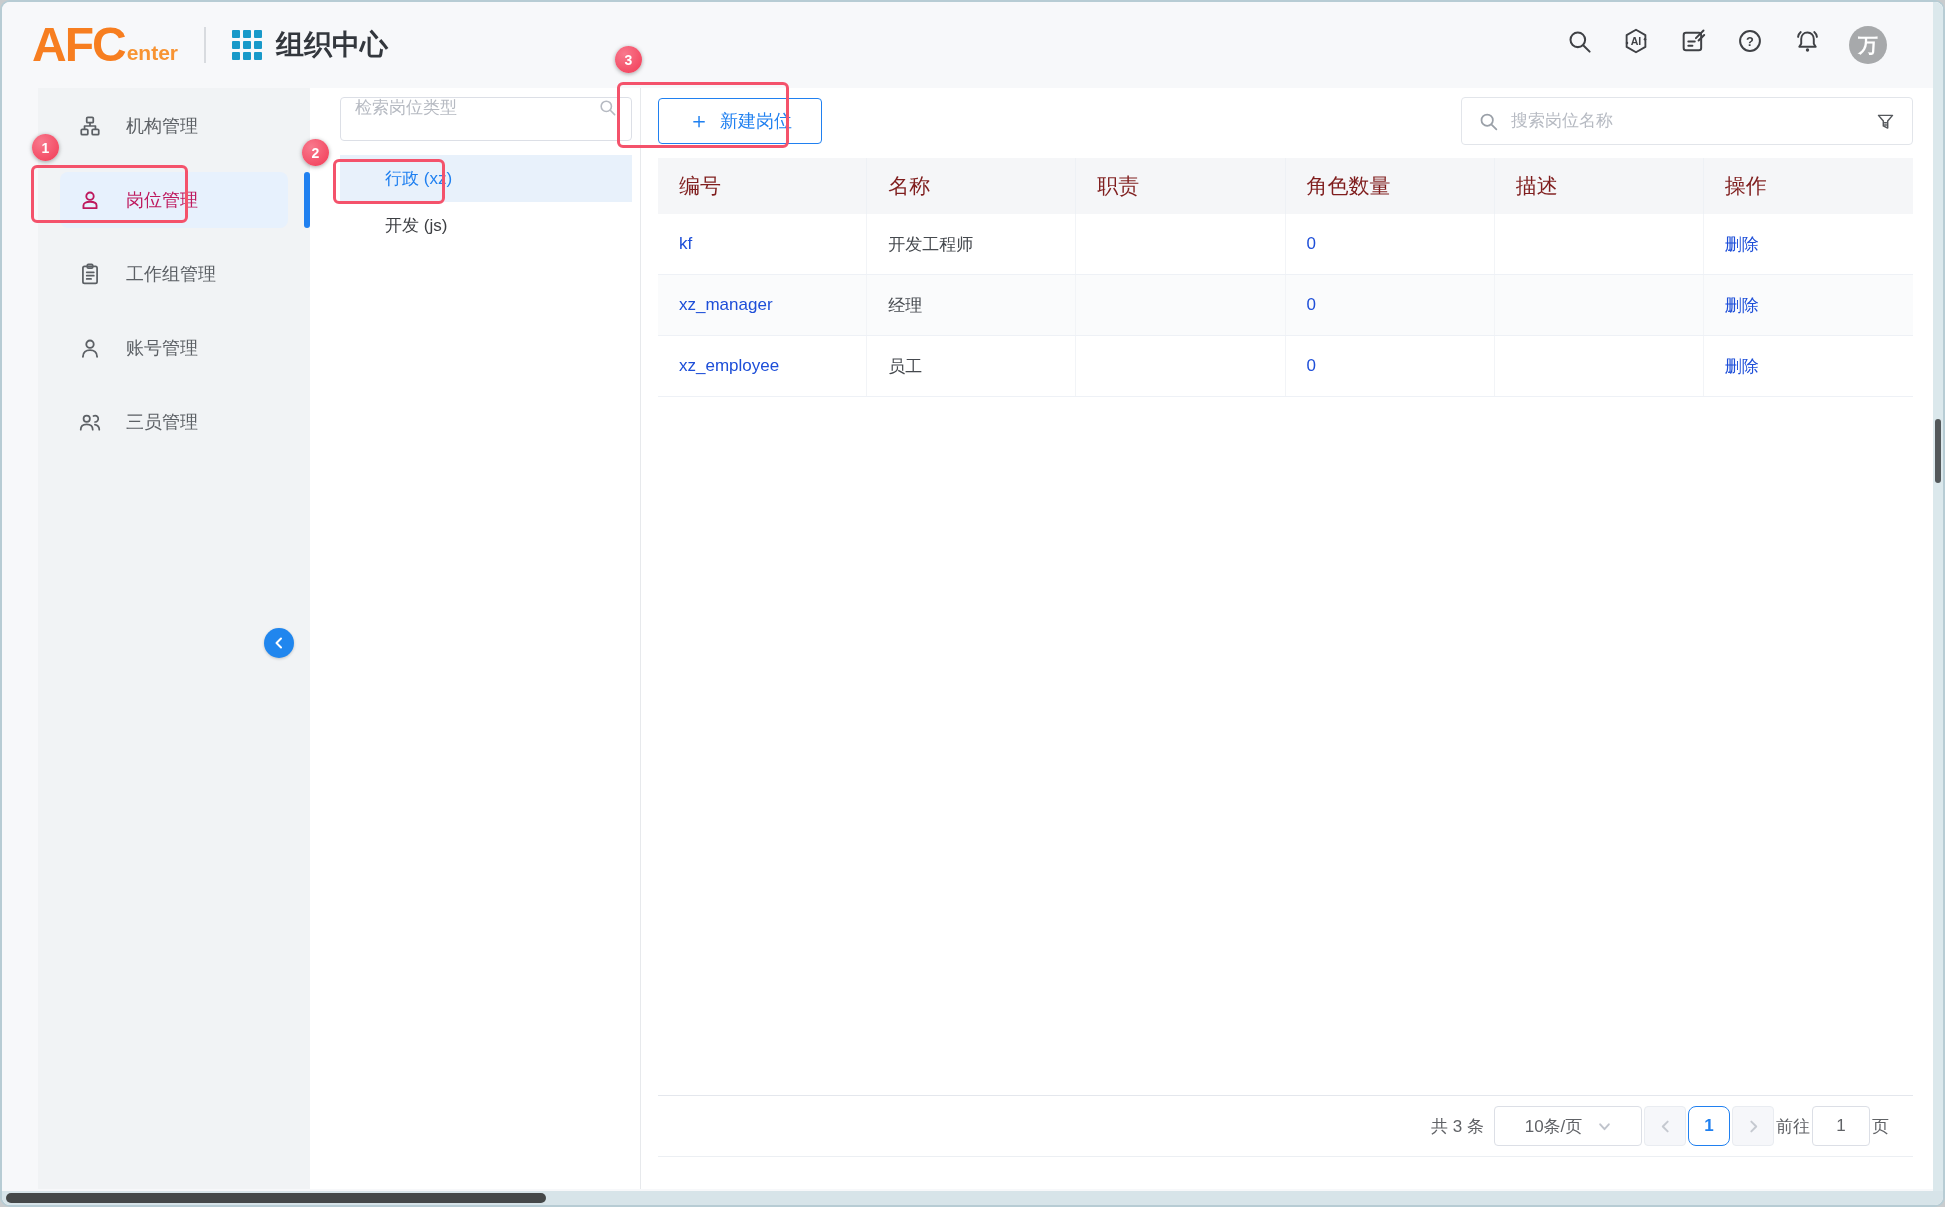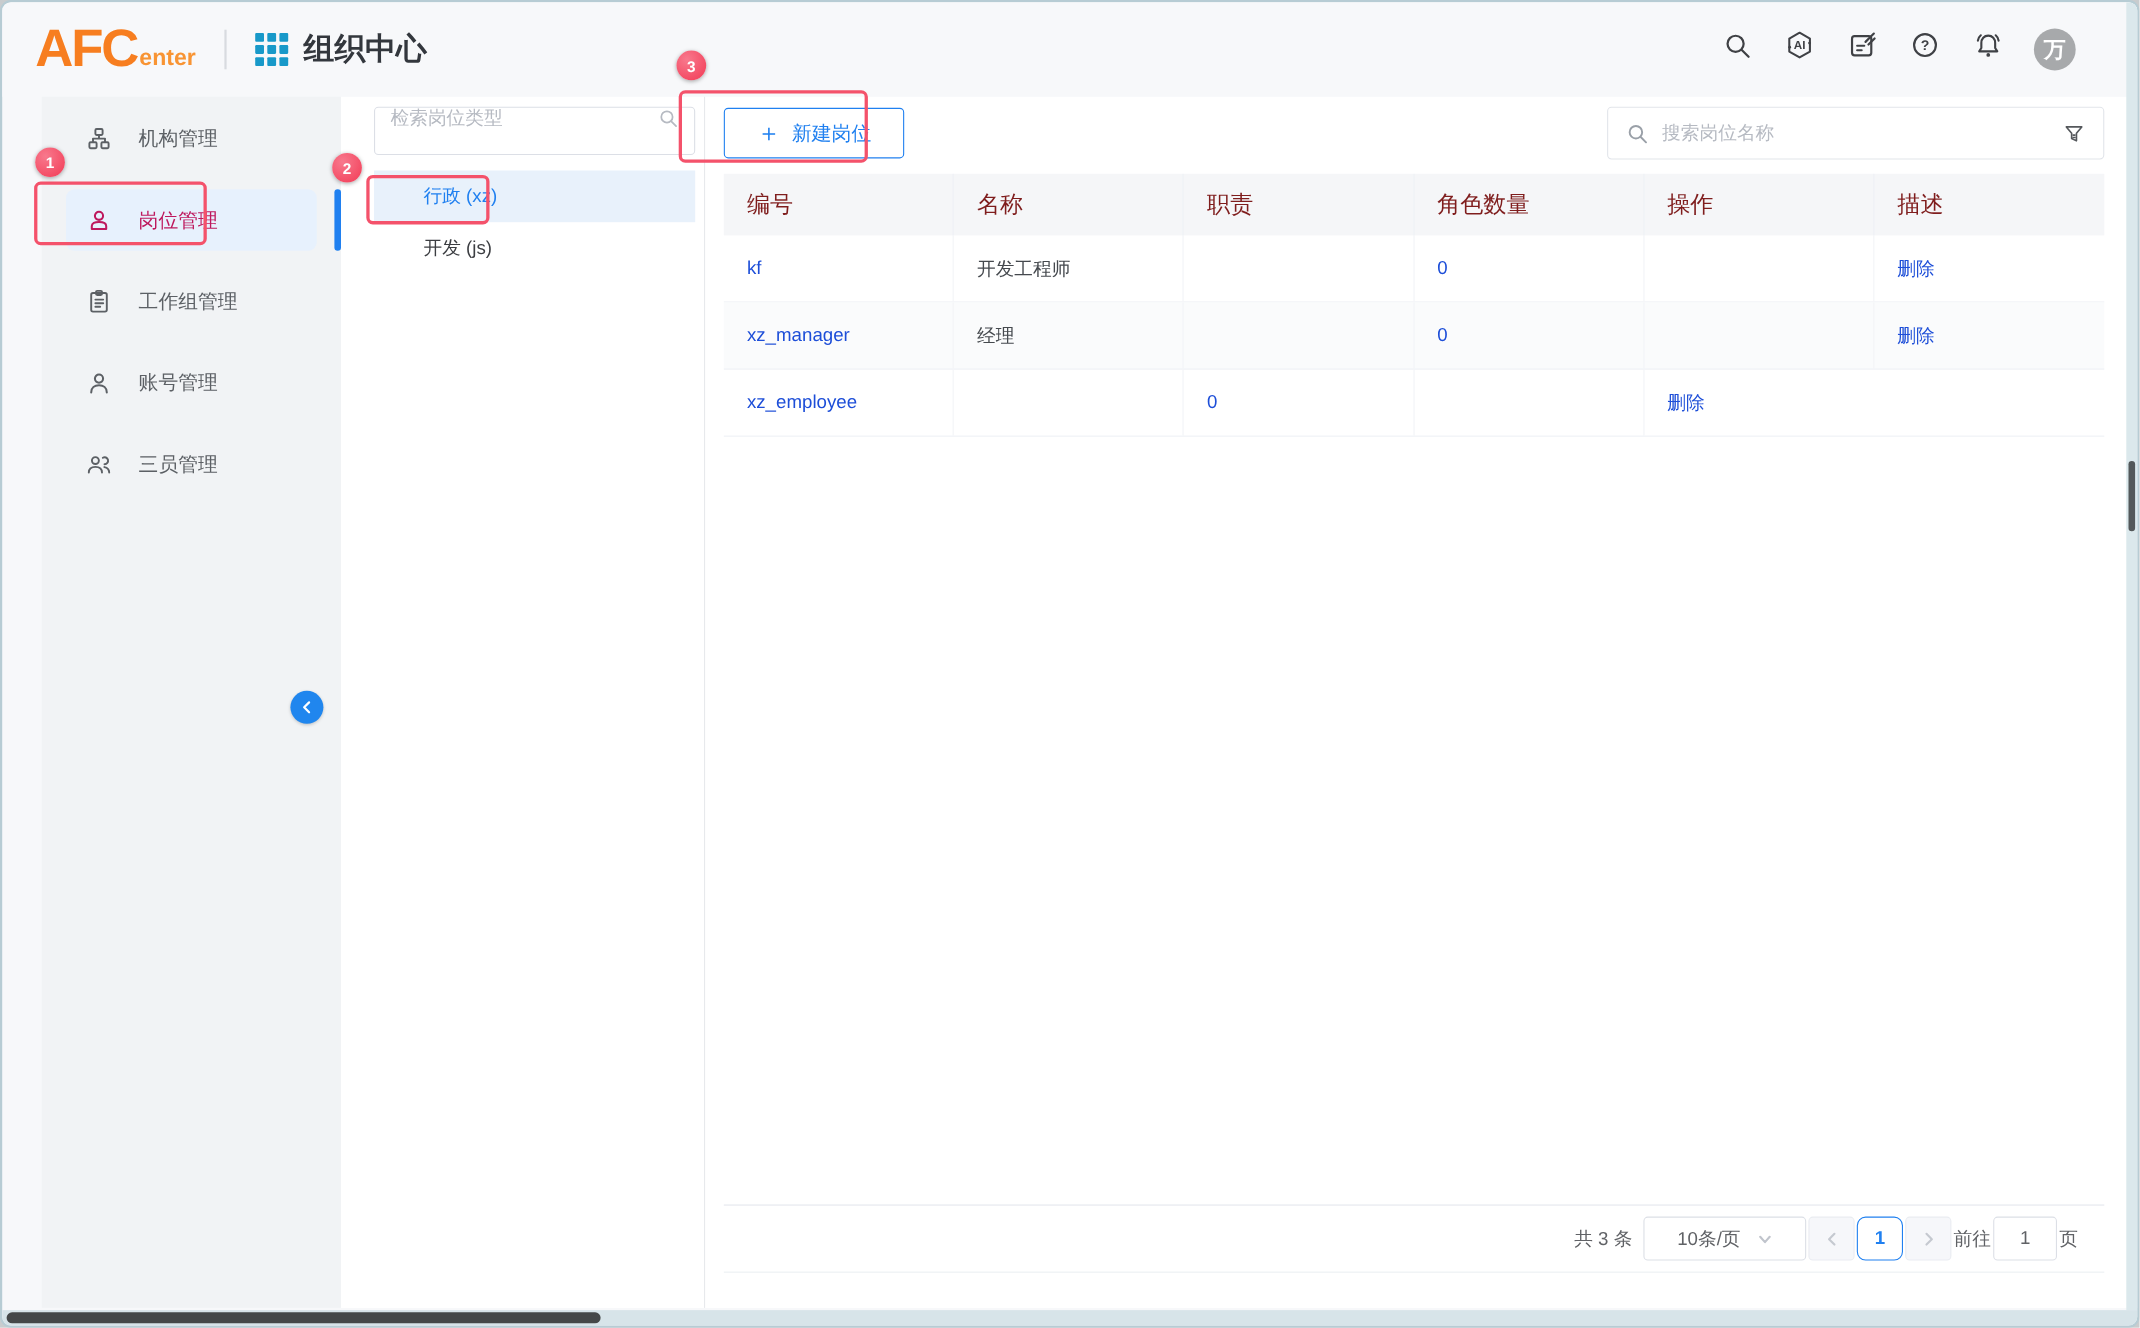--- a/index.html
+++ b/index.html
@@ -269,22 +269,22 @@
           </span>
         </div>
       </div>
 
       <div>
         <div class="t-head">
           <div>编号</div>
           <div>名称</div>
           <div>职责</div>
           <div>角色数量</div>
+          <div>描述</div>
           <div>操作</div>
-          <div>描述</div>
         </div>
         <div>
           <div class="t-row">
             <div>
                 <span class="link">kf</span>
               </div>
             <div>
                 <span>开发工程师</span>
               </div>
             <div>
@@ -316,20 +316,23 @@
             <div>
                 <span></span>
               </div>
             <div>
                 <span class="link">删除</span>
               </div>
           </div>
           <div class="t-row">
             <div>
                 <span class="link">xz_employee</span>
+              </div>
+            <div>
+                <span>员工</span>
               </div>
             <div>
                 <span></span>
               </div>
             <div>
                 <span class="link">0</span>
               </div>
             <div>
                 <span></span>
               </div>

